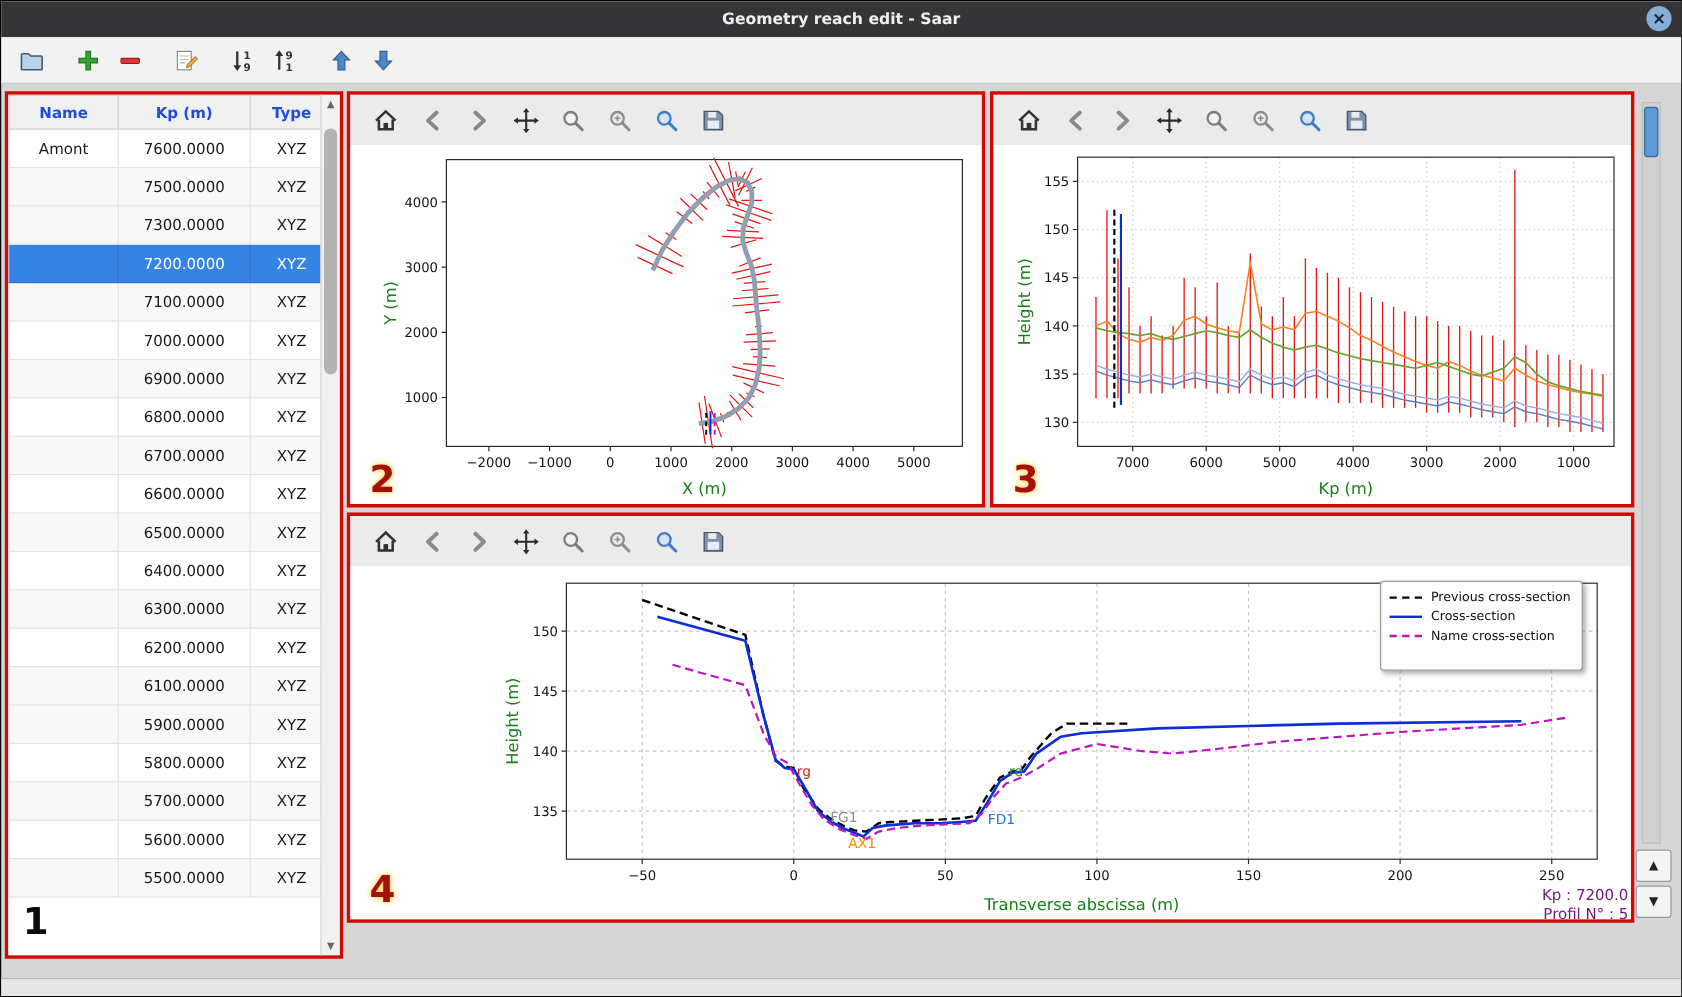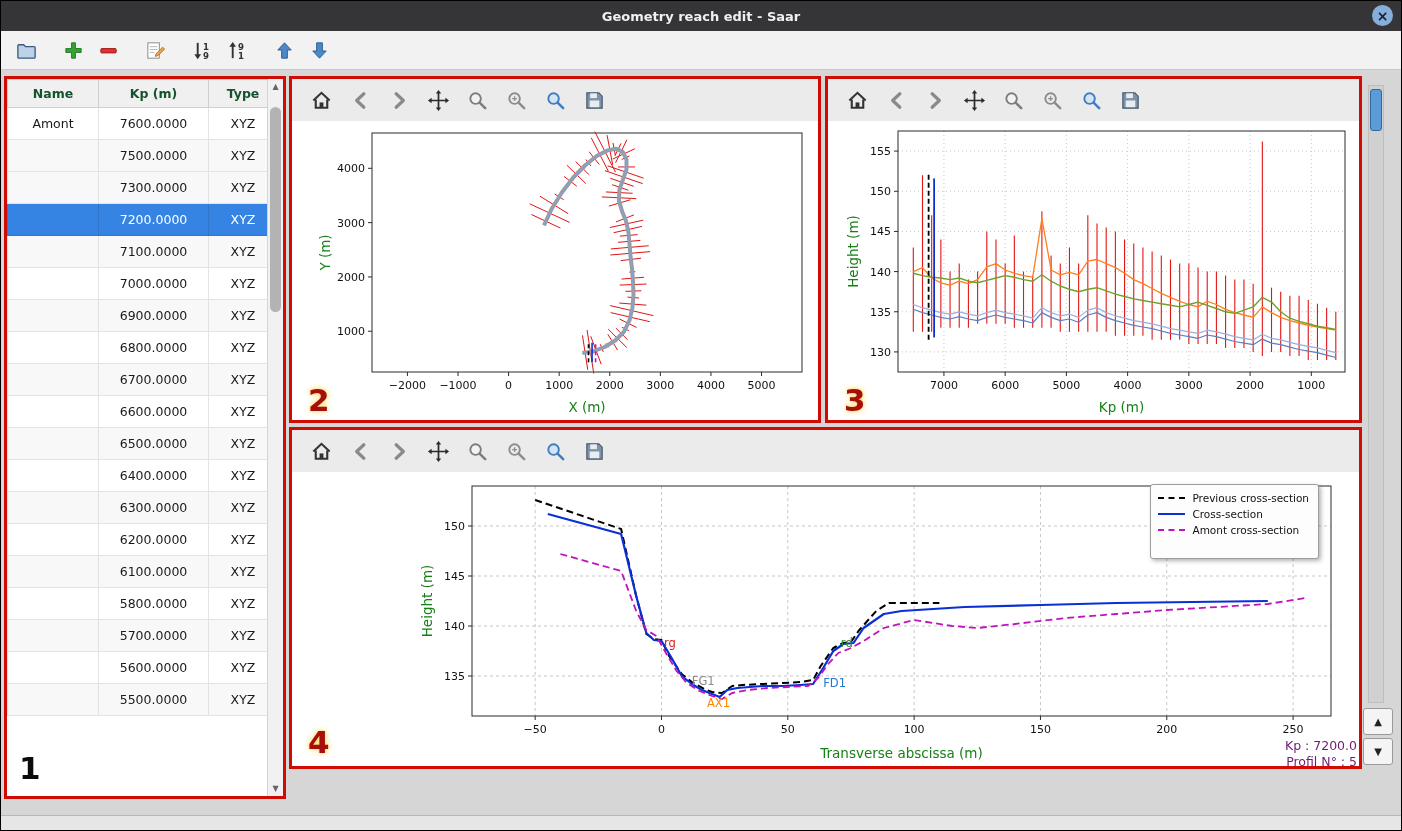--- a/index.html
+++ b/index.html
@@ -12,21 +12,21 @@
   .panel{position:absolute;border:3px solid #cf0b04;background:#ffffff;box-sizing:border-box;}
   .plot-panel{display:flex;flex-direction:column;}
   .plot-toolbar{height:42px;min-height:42px;background:#ebebeb;display:flex;align-items:center;gap:12px;padding-left:16px;}
   .pbtn{width:27px;height:27px;display:flex;align-items:center;justify-content:center;}
   .plot-svg{display:block;background:#fff;}
   .badge{position:absolute;left:14px;bottom:6px;font-size:31px;font-weight:bold;color:#a50f0f;text-shadow:0 0 3px #ffd34d,0 0 7px #ffe37a;z-index:5;}
   .badge.black{color:#0b0b0b;text-shadow:none;}
   
   .tablewrap{position:absolute;top:0;left:0;right:15px;bottom:0;overflow:hidden;background:#fff;}
   table{border-collapse:collapse;width:100%;table-layout:fixed;}
-  th{background:#f0f0f0;border:1px solid #cfcfcf;height:25px;font-size:12.5px;font-weight:bold;color:#14532d;}
+  th{background:#f0f0f0;border:1px solid #cfcfcf;height:25px;font-size:12.5px;font-weight:bold;color:#1d4ed8;}
   td{border:1px solid #e3e3e3;height:29px;font-size:12.5px;text-align:center;color:#1a1a1a;background:#fff;}
   tr.alt td{background:#f8f8f8;margin-left:43px;}
   tr.selected td{background:#3584e4;color:#fff;border-color:#3075c9;}
   .tscroll{position:absolute;top:0;right:0;bottom:0;width:15px;background:#f1f1f1;border-left:1px solid #d4d4d4;}
   .tscroll .arrow{position:absolute;left:0;right:0;text-align:center;font-size:8px;color:#666;}
   .tthumb{position:absolute;left:2px;right:2px;top:28px;height:205px;background:#b3b3b3;border-radius:6px;}
   
   .rscroll{position:absolute;left:1367px;top:84px;width:16px;height:618px;background:#d0d0d0;border:1px solid #bdbdbd;box-sizing:border-box;}
   .rthumb{position:absolute;left:1px;right:1px;top:3px;height:40px;background:#5a9bd8;border:1px solid #35699c;border-radius:3px;}
   .navbtn{position:absolute;left:1362px;width:30px;height:27px;background:#f4f4f4;border:1px solid #9a9a9a;border-radius:3px;display:flex;align-items:center;justify-content:center;font-size:10px;color:#222;box-sizing:border-box;}
@@ -180,20 +180,25 @@
                 <td>XYZ</td>
               </tr>
               <tr>
                 <td></td>
                 <td>6200.0000</td>
                 <td>XYZ</td>
               </tr>
               <tr class="alt">
                 <td></td>
                 <td>6100.0000</td>
+                <td>XYZ</td>
+              </tr>
+              <tr class="alt">
+                <td></td>
+                <td>5900.0000</td>
                 <td>XYZ</td>
               </tr>
               <tr>
                 <td></td>
                 <td>5800.0000</td>
                 <td>XYZ</td>
               </tr>
               <tr class="alt">
                 <td></td>
                 <td>5700.0000</td>
@@ -656,21 +661,21 @@
         <div class="row">
           <span class="sample" style="border-top: 2px dashed rgb(0, 0, 0);"></span>
           <span class="lab">Previous cross-section</span>
         </div>
         <div class="row">
           <span class="sample" style="border-top: 2.5px solid rgb(10, 47, 212);"></span>
           <span class="lab">Cross-section</span>
         </div>
         <div class="row">
           <span class="sample" style="border-top: 2px dashed rgb(192, 19, 192);"></span>
-          <span class="lab">Amont cross-section</span>
+          <span class="lab">Name cross-section</span>
         </div>
       </div>
     <div class="badge" style="bottom:6px;left:16px;">4</div>
   </div>
 
   <div class="rscroll">
     <div class="rthumb"></div>
   </div>
   <div class="navbtn" style="top:707px;">
       <span>▲</span>

